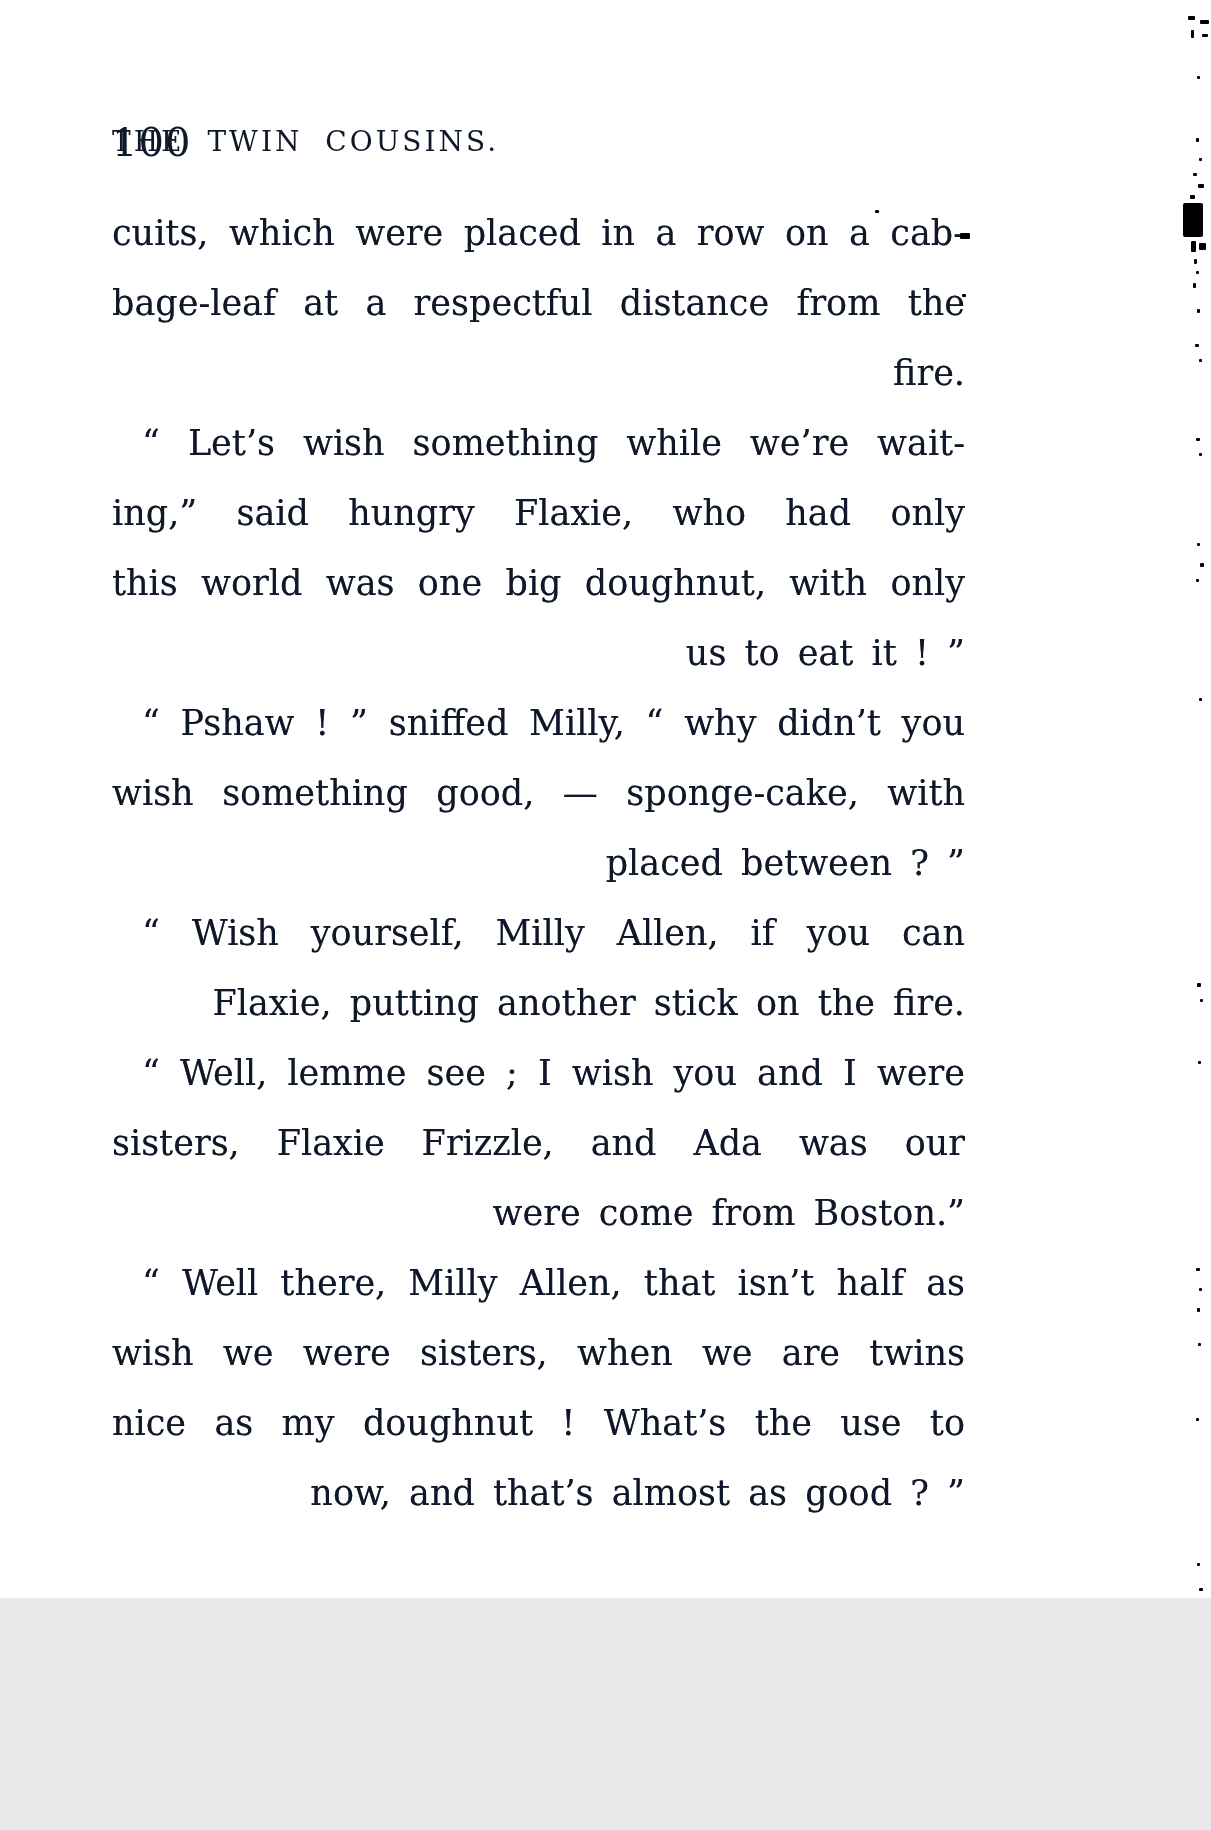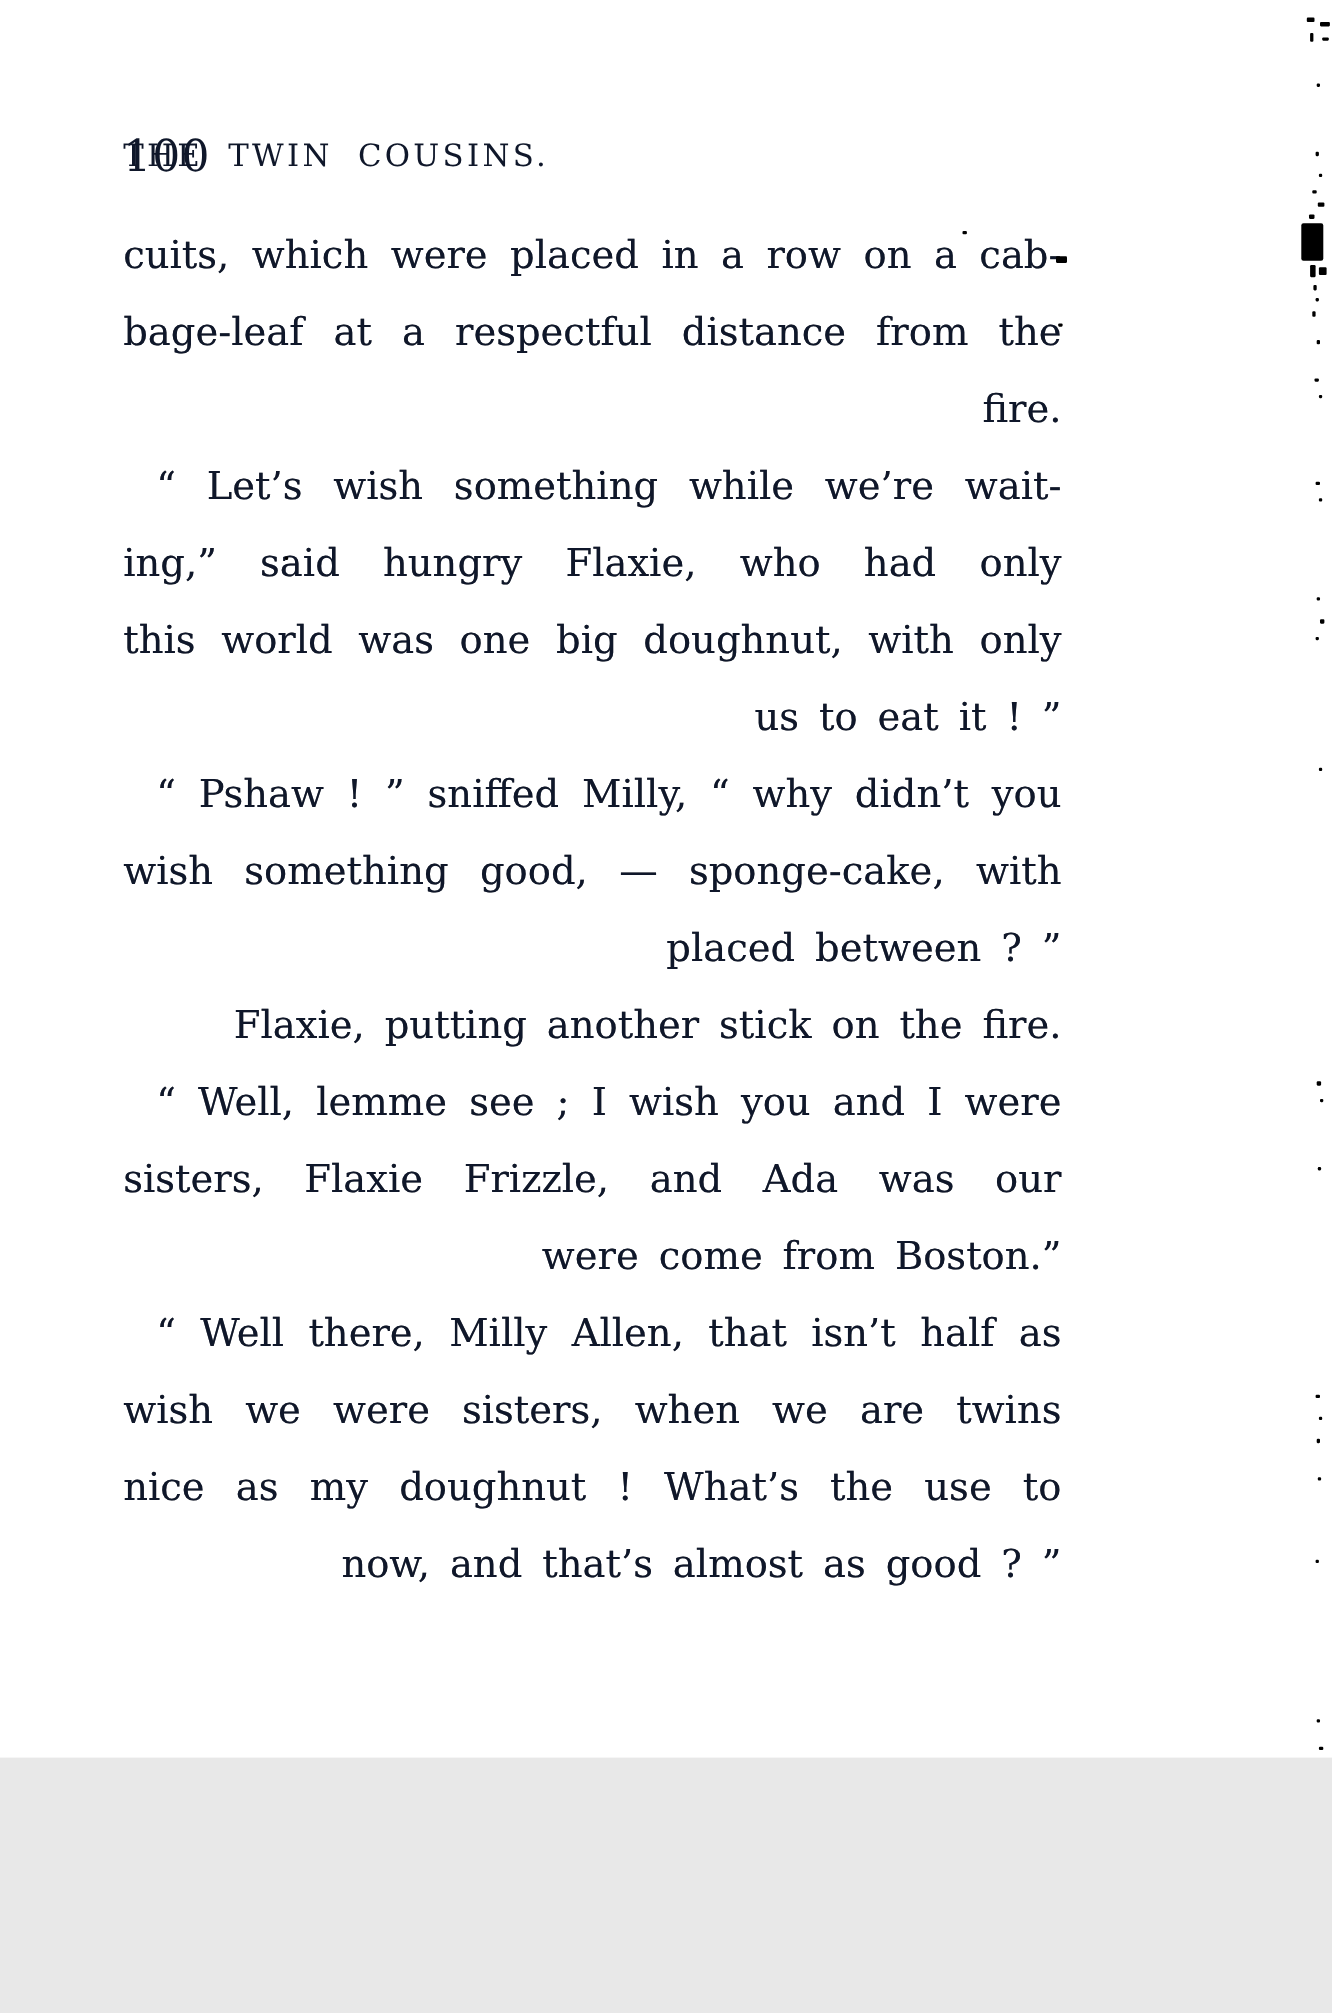--- a/index.html
+++ b/index.html
@@ -54,20 +54,21 @@
     <div class="line j">cuits, which were placed in a row on a cab-</div>
     <div class="line j">bage-leaf at a respectful distance from the</div>
     <div class="line plain">fire.</div>
     <div class="line j indent">“ Let’s wish something while we’re wait-</div>
     <div class="line j">ing,” said hungry Flaxie, who had only</div>
     <div class="line j">this world was one big doughnut, with only</div>
     <div class="line plain">us to eat it ! ”</div>
     <div class="line j indent">“ Pshaw ! ” sniffed Milly, “ why didn’t you</div>
     <div class="line j">wish something good, — sponge-cake, with</div>
     <div class="line plain">placed between ? ”</div>
+    <div class="line j indent">“ Wish yourself, Milly Allen, if you can</div>
     <div class="line plain">Flaxie, putting another stick on the fire.</div>
     <div class="line j indent">“ Well, lemme see ; I wish you and I were</div>
     <div class="line j">sisters, Flaxie Frizzle, and Ada was our</div>
     <div class="line plain">were come from Boston.”</div>
     <div class="line j indent">“ Well there, Milly Allen, that isn’t half as</div>
     <div class="line j">wish we were sisters, when we are twins</div>
     <div class="line j">nice as my doughnut !  What’s the use to</div>
     <div class="line plain">now, and that’s almost as good ? ”</div>
   </div>
 

